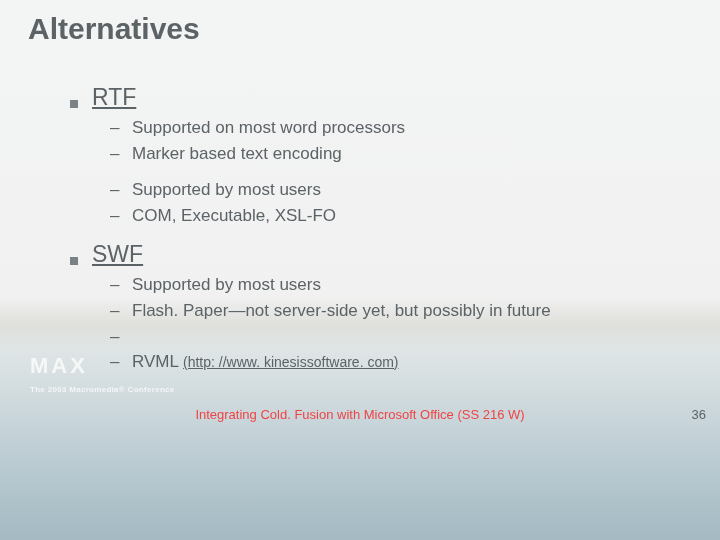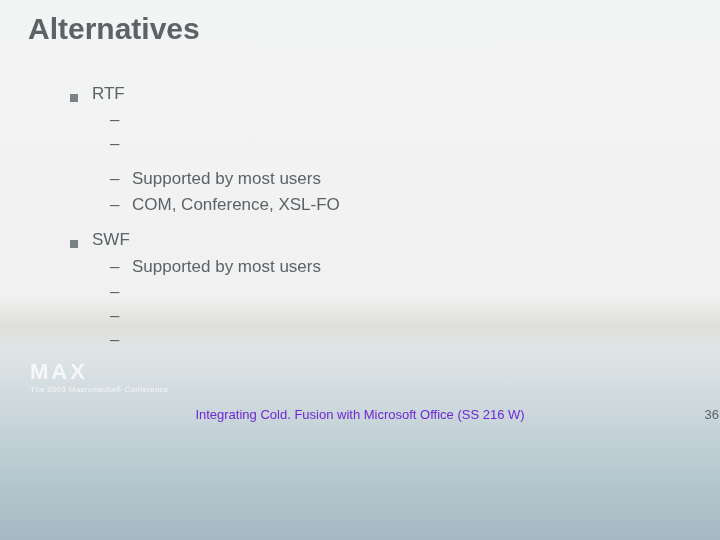--- a/index.html
+++ b/index.html
@@ -55,22 +55,23 @@
     width: 8px;
     height: 8px;
     background: #7a8285;
     display: inline-block;
     margin-right: 14px;
     position: relative;
     top: 3px;
   }
 
   .top-label {
-    font-size: 17px;
-    color: #5c6367;
+    font-size: 23px;
+    color: #5c6367;
+    text-decoration: underline;
   }
 
   .sub-list {
     margin-top: 6px;
     margin-left: 40px;
     margin-bottom: 14px;
   }
 
   .sub-item {
     display: flex;
@@ -99,104 +100,111 @@
     font-size: 17px;
   }
 
   .footer-title {
     position: absolute;
     bottom: 10px;
     left: 0;
     right: 0;
     text-align: center;
     font-size: 13px;
-    color: #6d28d9;
+    color: #ef4444;
   }
 
   .page-num {
     position: absolute;
     bottom: 10px;
-    right: 1px;
+    right: 14px;
     font-size: 13px;
     color: #5c6367;
   }
 
   .brand {
     position: absolute;
     left: 30px;
     bottom: 38px;
     color: rgba(255,255,255,0.75);
   }
   .brand-top {
     font-size: 22px;
     font-weight: bold;
     letter-spacing: 3px;
     line-height: 1;
   }
   .brand-sub {
     font-size: 8px;
     letter-spacing: 0.3px;
-    margin-top: 2px;
+    margin-top: 8px;
+    font-weight: bold;
   }
 </style>
 </head>
 <body>
 
 <div class="slide">
 
   <div class="title">Alternatives</div>
 
   <div class="content">
 
     <div class="top-item">
       <div class="top-head">
         <span class="square-bullet"></span>
         <span class="top-label">RTF</span>
       </div>
       <div class="sub-list">
         <div class="sub-item">
           <span class="dash">–</span>
-        </div>
-        <div class="sub-item">
-          <span class="dash">–</span>
+          <span class="sub-text">Supported on most word processors</span>
+        </div>
+        <div class="sub-item">
+          <span class="dash">–</span>
+          <span class="sub-text">Marker based text encoding</span>
         </div>
       </div>
     </div>
 
     <div class="top-item">
       <div class="sub-list">
         <div class="sub-item">
           <span class="dash">–</span>
           <span class="sub-text">Supported by most users</span>
         </div>
         <div class="sub-item">
           <span class="dash">–</span>
-          <span class="sub-text">COM, Conference, XSL-FO</span>
+          <span class="sub-text">COM, Executable, XSL-FO</span>
         </div>
       </div>
     </div>
 
     <div class="top-item">
       <div class="top-head">
         <span class="square-bullet"></span>
         <span class="top-label">SWF</span>
       </div>
       <div class="sub-list">
         <div class="sub-item">
           <span class="dash">–</span>
           <span class="sub-text">Supported by most users</span>
         </div>
         <div class="sub-item">
           <span class="dash">–</span>
-        </div>
-        <div class="sub-item">
-          <span class="dash">–</span>
-        </div>
-        <div class="sub-item">
-          <span class="dash">–</span>
+          <span class="sub-text">Flash. Paper—not server-side yet, but possibly in future</span>
+        </div>
+        <div class="sub-item">
+          <span class="dash">–</span>
+        </div>
+        <div class="sub-item">
+          <span class="dash">–</span>
+          <span class="sub-text">
+            <span>RVML </span><span class="link-text">(http: //www. kinesissoftware. com)</span>
+          </span>
         </div>
       </div>
     </div>
 
   </div>
 
   <div class="brand">
     <div class="brand-top">MAX</div>
     <div class="brand-sub">The 2003 Macromedia® Conference</div>
   </div>

